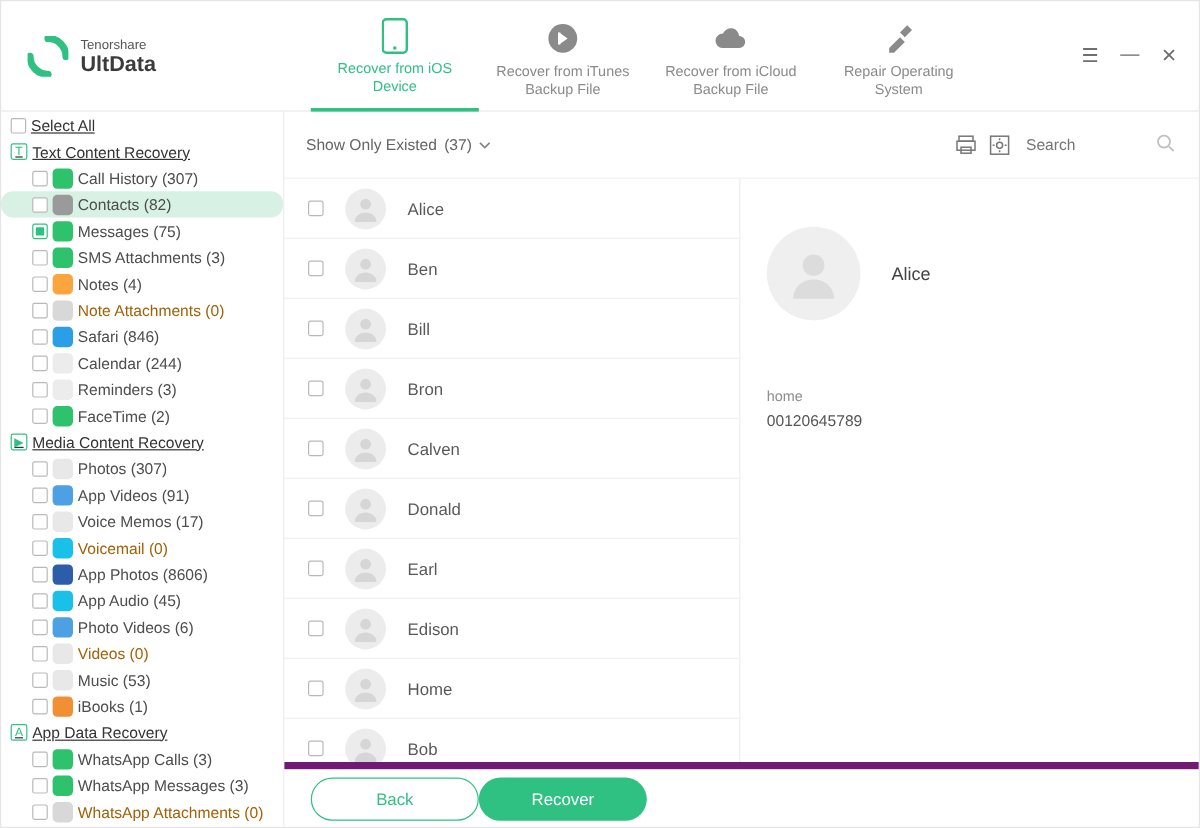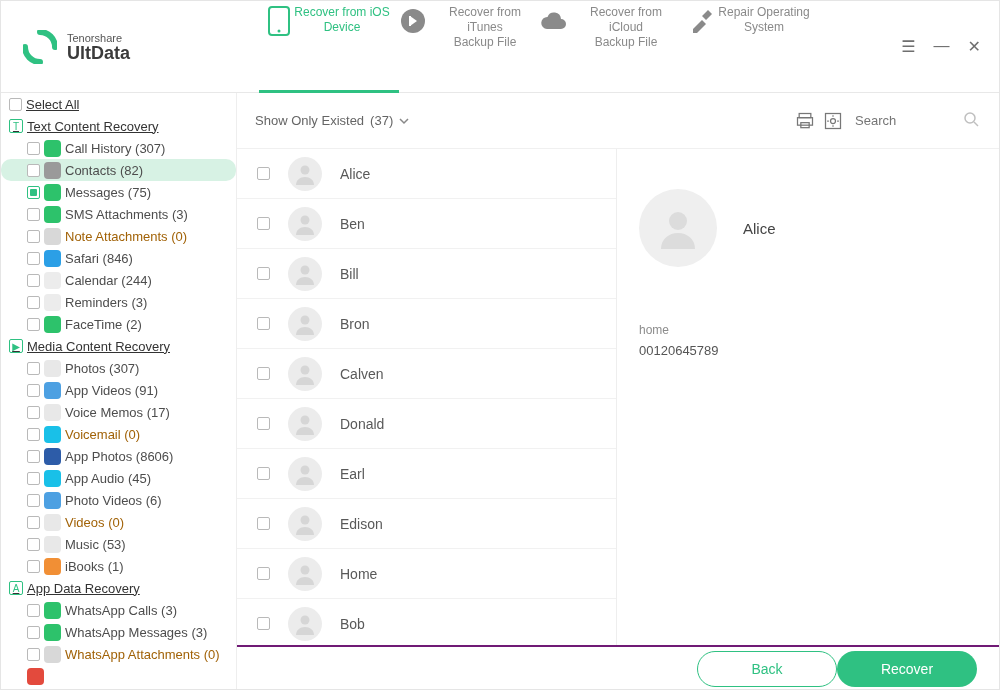--- a/index.html
+++ b/index.html
@@ -7,21 +7,21 @@
 
 
 .header { height: 92px; border-bottom: 1px solid #e8e8e8; display: flex; align-items: center; padding: 0 18px 0 22px; }
 .logo-wrap { display: flex; align-items: center; gap: 10px; width: 236px; }
 .logo-ic { width: 34px; height: 34px; border-radius: 50%; position: relative; }
 .logo-ic svg { display: block; }
 .brand-small { font-size: 11px; color: #555; }
 .brand-big { font-size: 18px; font-weight: 600; color: #3b3b3b; line-height: 1; }
 
 .tabs { display: flex; height: 92px; }
-.tab { width: 140px; display: flex; flex-direction: row; justify-content: center; gap: 4px; color: #8a8a8a; cursor: pointer; padding-top: 4px; }
+.tab { width: 140px; display: flex; flex-direction: column; justify-content: center; gap: 4px; color: #8a8a8a; cursor: pointer; padding-top: 4px; }
 .tab.active { color: #2fc182; border-bottom: 3px solid #2fc182; }
 .tab .tab-ic { height: 32px; display: flex; align-items: center; justify-content: center; }
 .tab .tab-lab { font-size: 12px; text-align: center; line-height: 1.25; }
 
 .win-ctrls { margin-left: auto; display: flex; gap: 18px; color: #6f6f6f; }
 .win-ctrls span { cursor: pointer; font-size: 16px; }
 
 
 .main { display: flex; height: calc(690px - 92px); }
 .sidebar { width: 236px; border-right: 1px solid #eee; overflow-y: auto; font-size: 13px; color: #4d4d4d; }
@@ -59,21 +59,21 @@
 .avatar { width: 34px; height: 34px; border-radius: 50%; background: #ececec; display:flex; align-items:center; justify-content:center; color:#cfcfcf; flex: 0 0 34px;}
 .c-name { font-size: 14px; color: #595959; }
 
 .detail { flex: 1; padding: 40px 22px 0 22px; font-size: 13px; color: #545454; }
 .detail-head { display: flex; align-items: center; gap: 26px; }
 .big-avatar { width: 78px; height: 78px; border-radius: 50%; background: #efefef; display:flex; align-items:center; justify-content:center; color:#d4d4d4; }
 .det-name { font-size: 15px; font-weight: 500; color: #444; }
 .det-lab { margin-top: 56px; color: #8c8c8c; font-size: 12px; }
 .det-val { margin-top: 6px; color: #555; }
 
-.footer { height: 46px; border-top: 2px solid #701a75; display: flex; align-items: center; justify-content: flex-end; padding: 0 22px; }
+.footer { height: 56px; border-top: 6px solid #701a75; display: flex; align-items: center; justify-content: flex-start; padding: 0 22px; }
 .btn { height: 36px; padding: 0 32px; border-radius: 30px; font-size: 14px; cursor: pointer; display: inline-flex; align-items: center; justify-content: center; }
 .btn-back { border: 1.5px solid #2fc182; color: #2fc182; background: #fff; min-width: 140px; }
 .btn-rec { background: #2fc182; color: #fff; border: none; min-width: 140px; }
 </style>
 </head>
 <body>
 
 <div class="header">
   <div class="logo-wrap">
     <div class="logo-ic">
@@ -154,20 +154,25 @@
       </div>
       <div class="sb-row item">
         <span class="cb chk"></span>
        <span class="app-ic" style="background:#2dc26b"></span>
        <span class="lbl">Messages (75)</span>
       </div>
       <div class="sb-row item">
         <span class="cb"></span>
        <span class="app-ic" style="background:#2dc26b"></span>
        <span class="lbl">SMS Attachments (3)</span>
+      </div>
+      <div class="sb-row item">
+        <span class="cb"></span>
+       <span class="app-ic" style="background:#fca53e"></span>
+       <span class="lbl">Notes (4)</span>
       </div>
       <div class="sb-row item dis">
         <span class="cb"></span>
        <span class="app-ic" style="background:#d8d8d8"></span>
        <span class="lbl">Note Attachments (0)</span>
       </div>
       <div class="sb-row item">
         <span class="cb"></span>
        <span class="app-ic" style="background:#2b9fe6"></span>
        <span class="lbl">Safari (846)</span>

